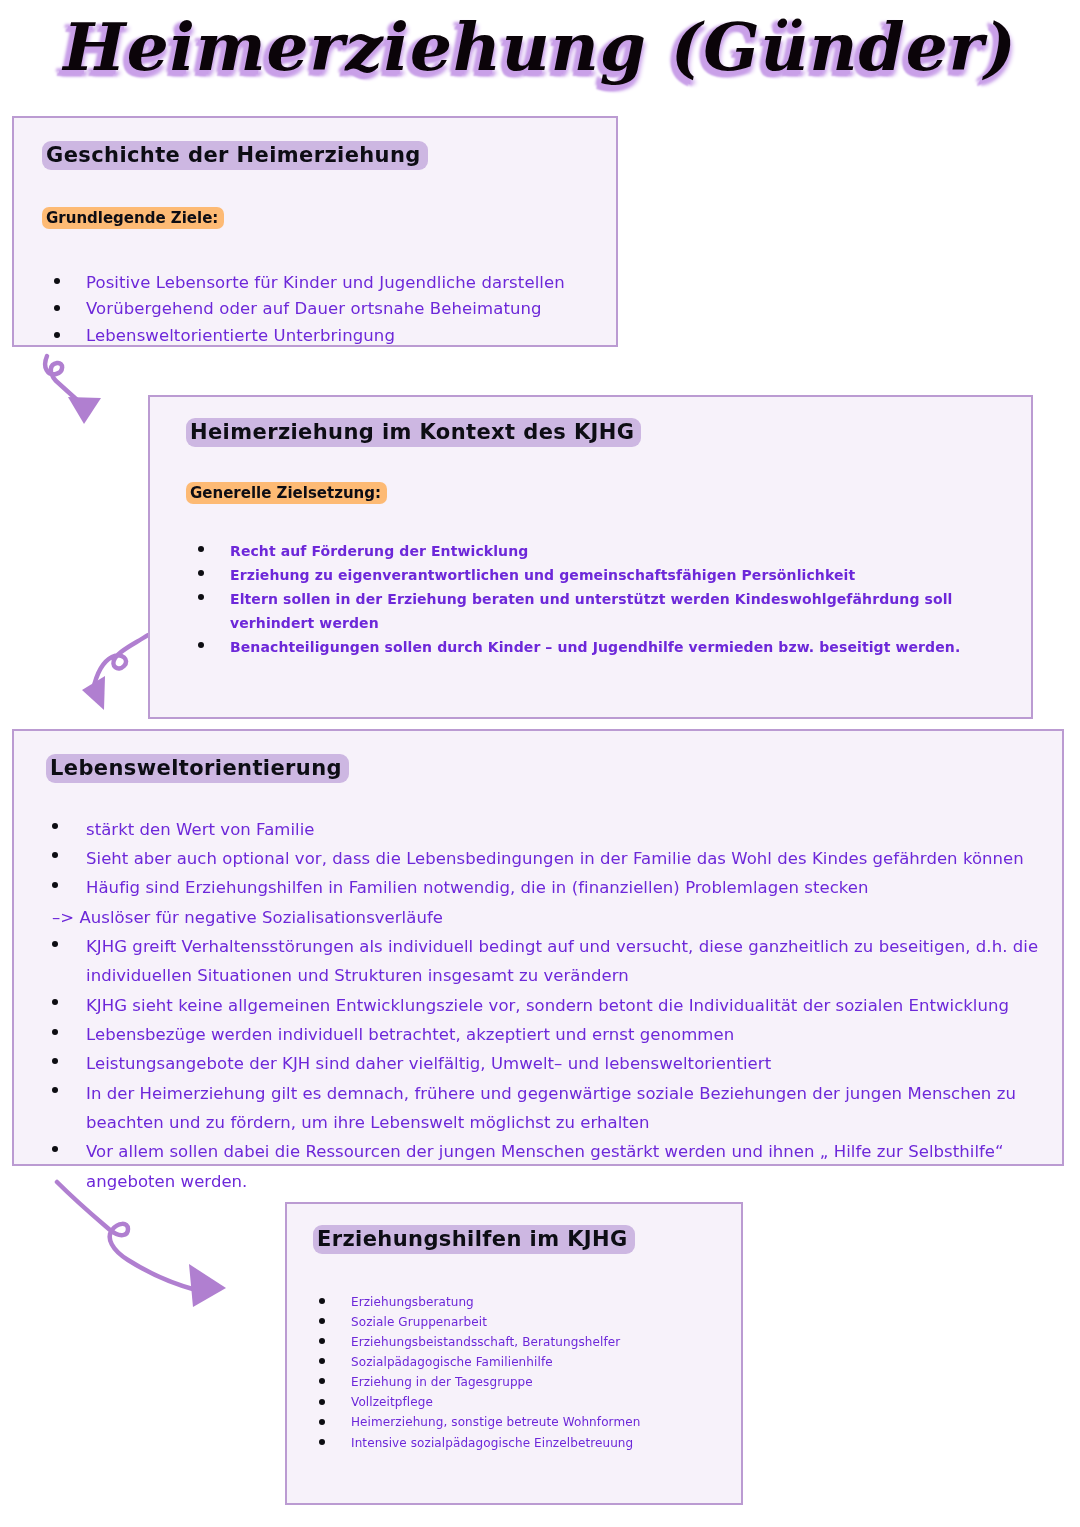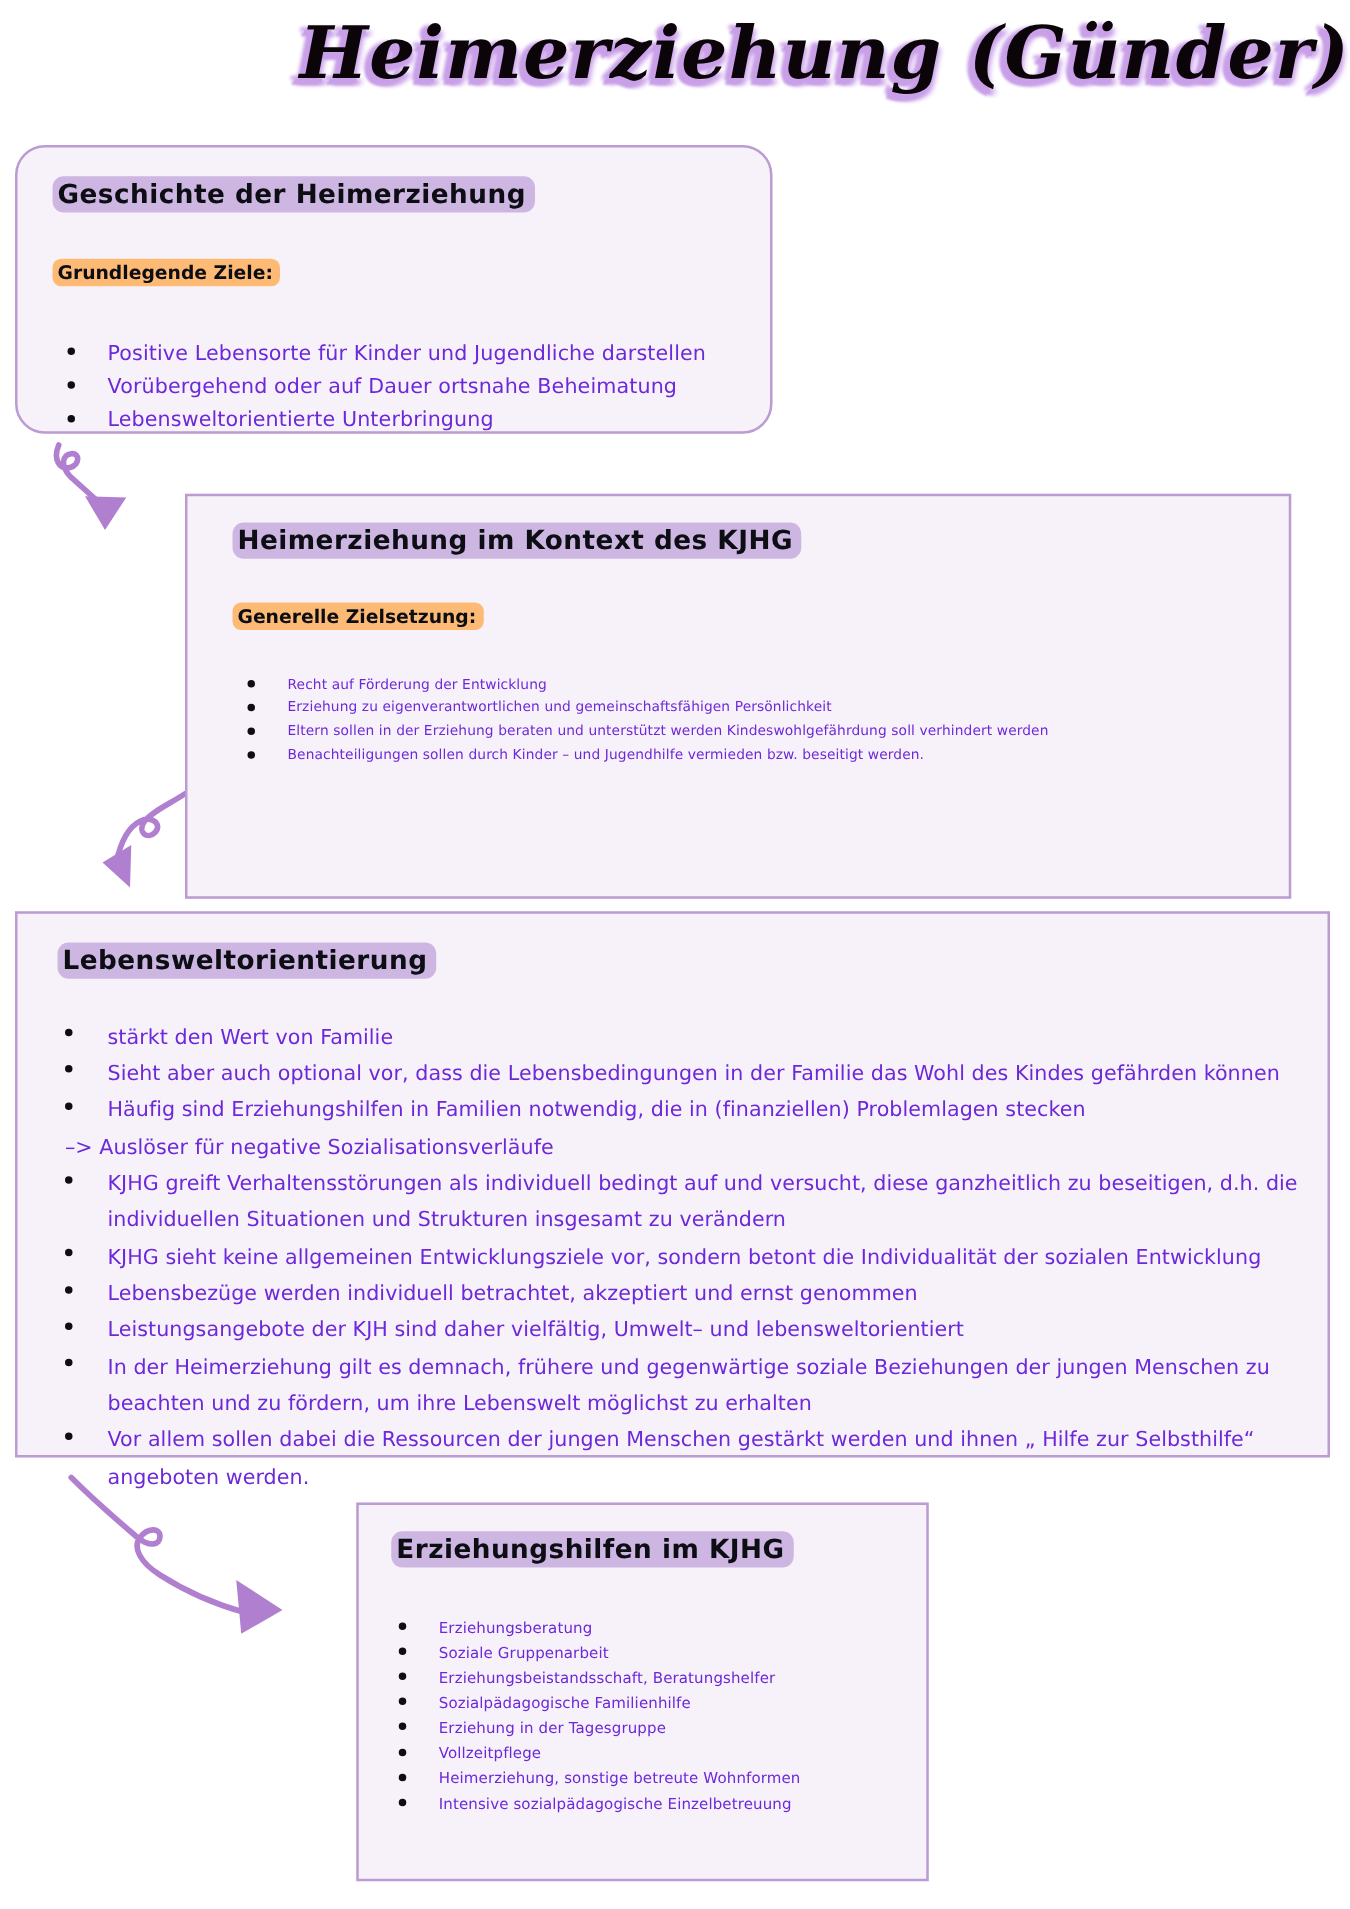--- a/index.html
+++ b/index.html
@@ -16,44 +16,44 @@
     font-family: "DejaVu Sans", sans-serif;
     color: #111111;
   }
 
   
   .title {
     position: absolute;
     left: 0;
     top: 8px;
     width: 1080px;
-    text-align: right;
+    text-align: center;
     font-family: "DejaVu Serif", serif;
     font-style: italic;
     font-weight: bold;
-    font-size: 58px;
+    font-size: 66px;
     letter-spacing: 1px;
     color: #0b0409;
     text-shadow:
       -3px 4px 0 #c9a0e8,
       -5px 6px 2px #c9a0e8,
       -1px 6px 3px #cba4ea,
        2px 5px 4px #d2b0ee,
       -6px 2px 3px #c9a0e8;
     white-space: nowrap;
   }
 
   
   .box {
     position: absolute;
     background: #f7f2fa;
     border: 2px solid #bb9bd2;
     box-sizing: border-box;
   }
-  #box-geschichte   { left: 12px;  top: 116px;  width: 606px;  height: 231px; border-radius: 24px; }
+  #box-geschichte   { left: 12px;  top: 116px;  width: 606px;  height: 231px; }
   #box-kontext      { left: 148px; top: 395px;  width: 885px;  height: 324px; }
   #box-lebenswelt   { left: 12px;  top: 729px;  width: 1052px; height: 437px; }
   #box-erziehung    { left: 285px; top: 1202px; width: 458px;  height: 303px; }
 
   .box-inner { padding: 22px 24px 16px 18px; }
   #box-kontext .box-inner     { padding: 20px 22px 14px 24px; }
   #box-lebenswelt .box-inner  { padding: 22px 22px 14px 20px; }
   #box-erziehung .box-inner   { padding: 20px 18px 14px 18px; }
 
   
@@ -116,24 +116,25 @@
   #list-geschichte > li {
     font-size: 16.5px;
     line-height: 1.62;
     padding-left: 32px;
     letter-spacing: 0.1px;
   }
 
   
   #list-kontext { margin: 34px 0 0 24px; }
   #list-kontext > li {
-    font-size: 11px;
+    font-size: 14px;
     line-height: 1.72;
     padding-left: 32px;
     letter-spacing: 0.1px;
+    font-weight: bold;
   }
 
   
   #list-lebenswelt { margin: 30px 0 0 18px; }
   #list-lebenswelt > li {
     font-size: 16.5px;
     line-height: 1.78;
     padding-left: 34px;
     letter-spacing: 0.05px;
   }

